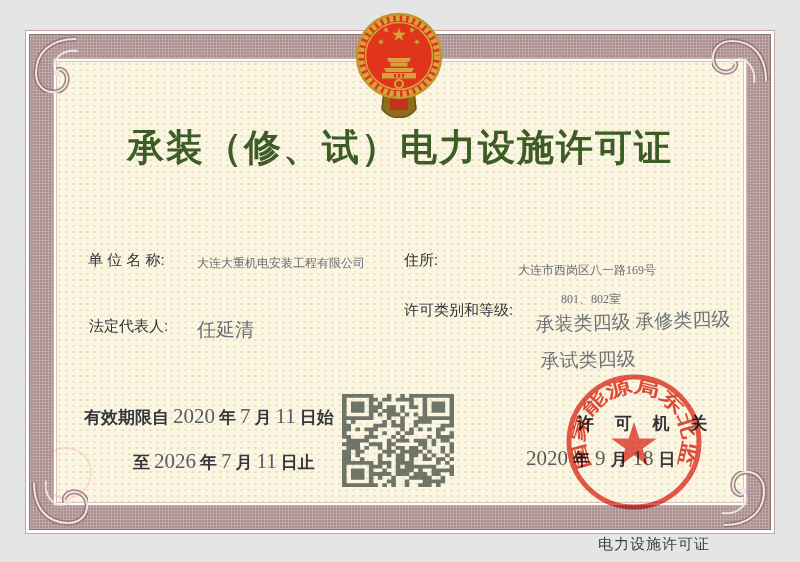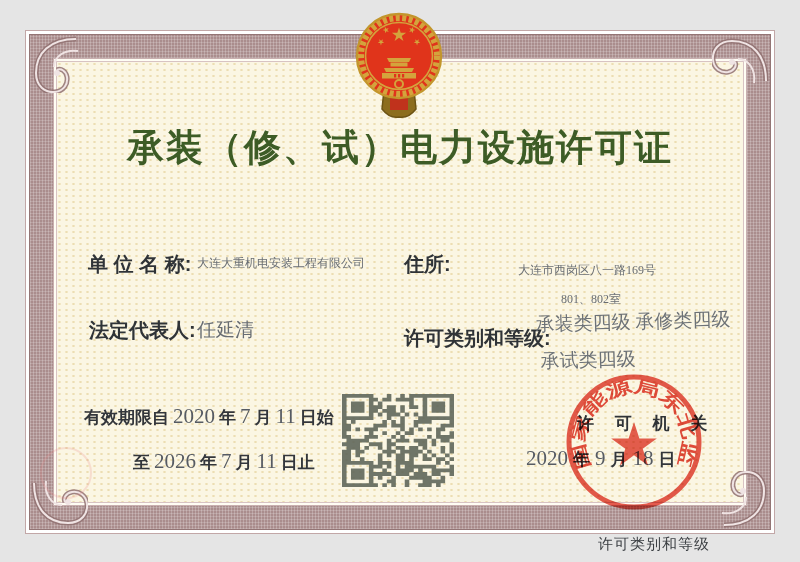--- a/index.html
+++ b/index.html
@@ -33,30 +33,30 @@
   
   .emblem{position:absolute;left:354px;top:12px;width:90px;height:108px;}
 
   
   .title{position:absolute;left:0;top:123px;width:800px;text-align:center;
          font-size:37px;font-weight:700;letter-spacing:2px;color:#3d5c26;}
   .licrow{position:absolute;left:505px;top:192px;white-space:nowrap;}
   .liclabel{font-size:15px;font-weight:700;color:#33363b;vertical-align:2px;}
   .licno{font-family:"Liberation Serif",serif;font-size:21px;color:#474c54;letter-spacing:1px;}
 
-  .lbl{position:absolute;font-size:20px;font-weight:700;color:#2f3337;white-space:nowrap;}
+  .lbl{position:absolute;font-size:15px;font-weight:400;color:#2f3337;white-space:nowrap;}
   .val{position:absolute;font-family:"Liberation Serif",serif;color:#686d73;font-size:12px;line-height:29px;}
   .l-company{left:88px;top:251px;}
   .v-company{left:197px;top:249px;width:214px;}
   .l-addr{left:404px;top:251px;}
   .v-addr{left:447px;top:256px;width:280px;text-align:center;}
   .v-addr .line2{margin-left:8px;}
   .l-legal{left:89px;top:317px;}
   .v-legal{left:197px;top:315px;font-size:19px;}
-  .l-class{left:404px;top:325px;}
+  .l-class{left:404px;top:301px;}
   .v-class{left:536px;top:307px;transform:rotate(-1.6deg);font-size:19px;color:#6d7277;white-space:nowrap;}
   .v-class .line2{margin-top:8px;margin-left:4px;}
 
   .validity{position:absolute;white-space:nowrap;}
   .validity .t{font-size:17px;font-weight:700;color:#33363b;}
   .validity .n{font-family:"Liberation Serif",serif;font-size:21px;color:#565b63;margin:0 4px;}
   .valid-from{left:84px;top:404px;}
   .valid-to{left:133px;top:449px;}
 
   .authority-label{position:absolute;left:577px;top:412px;font-size:17px;font-weight:700;
@@ -216,15 +216,15 @@
       <circle cx="73" cy="73" r="65" fill="none" stroke="#e03a2c" stroke-width="5" opacity=".92"></circle>
       <use href="#star2" fill="#e03a2c" opacity=".9" transform="translate(73,77) scale(24)"></use>
       <text>
         <textPath href="#sealarc" startOffset="0" textLength="254" lengthAdjust="spacingAndGlyphs">国家能源局东北监管局</textPath>
       </text>
     </svg>
   </div>
 
   <div class="ghost-seal"></div>
 
-  <div class="footer">许可类别和等级</div>
+  <div class="footer">电力设施许可证</div>
 
 </div>
 
 </body></html>

